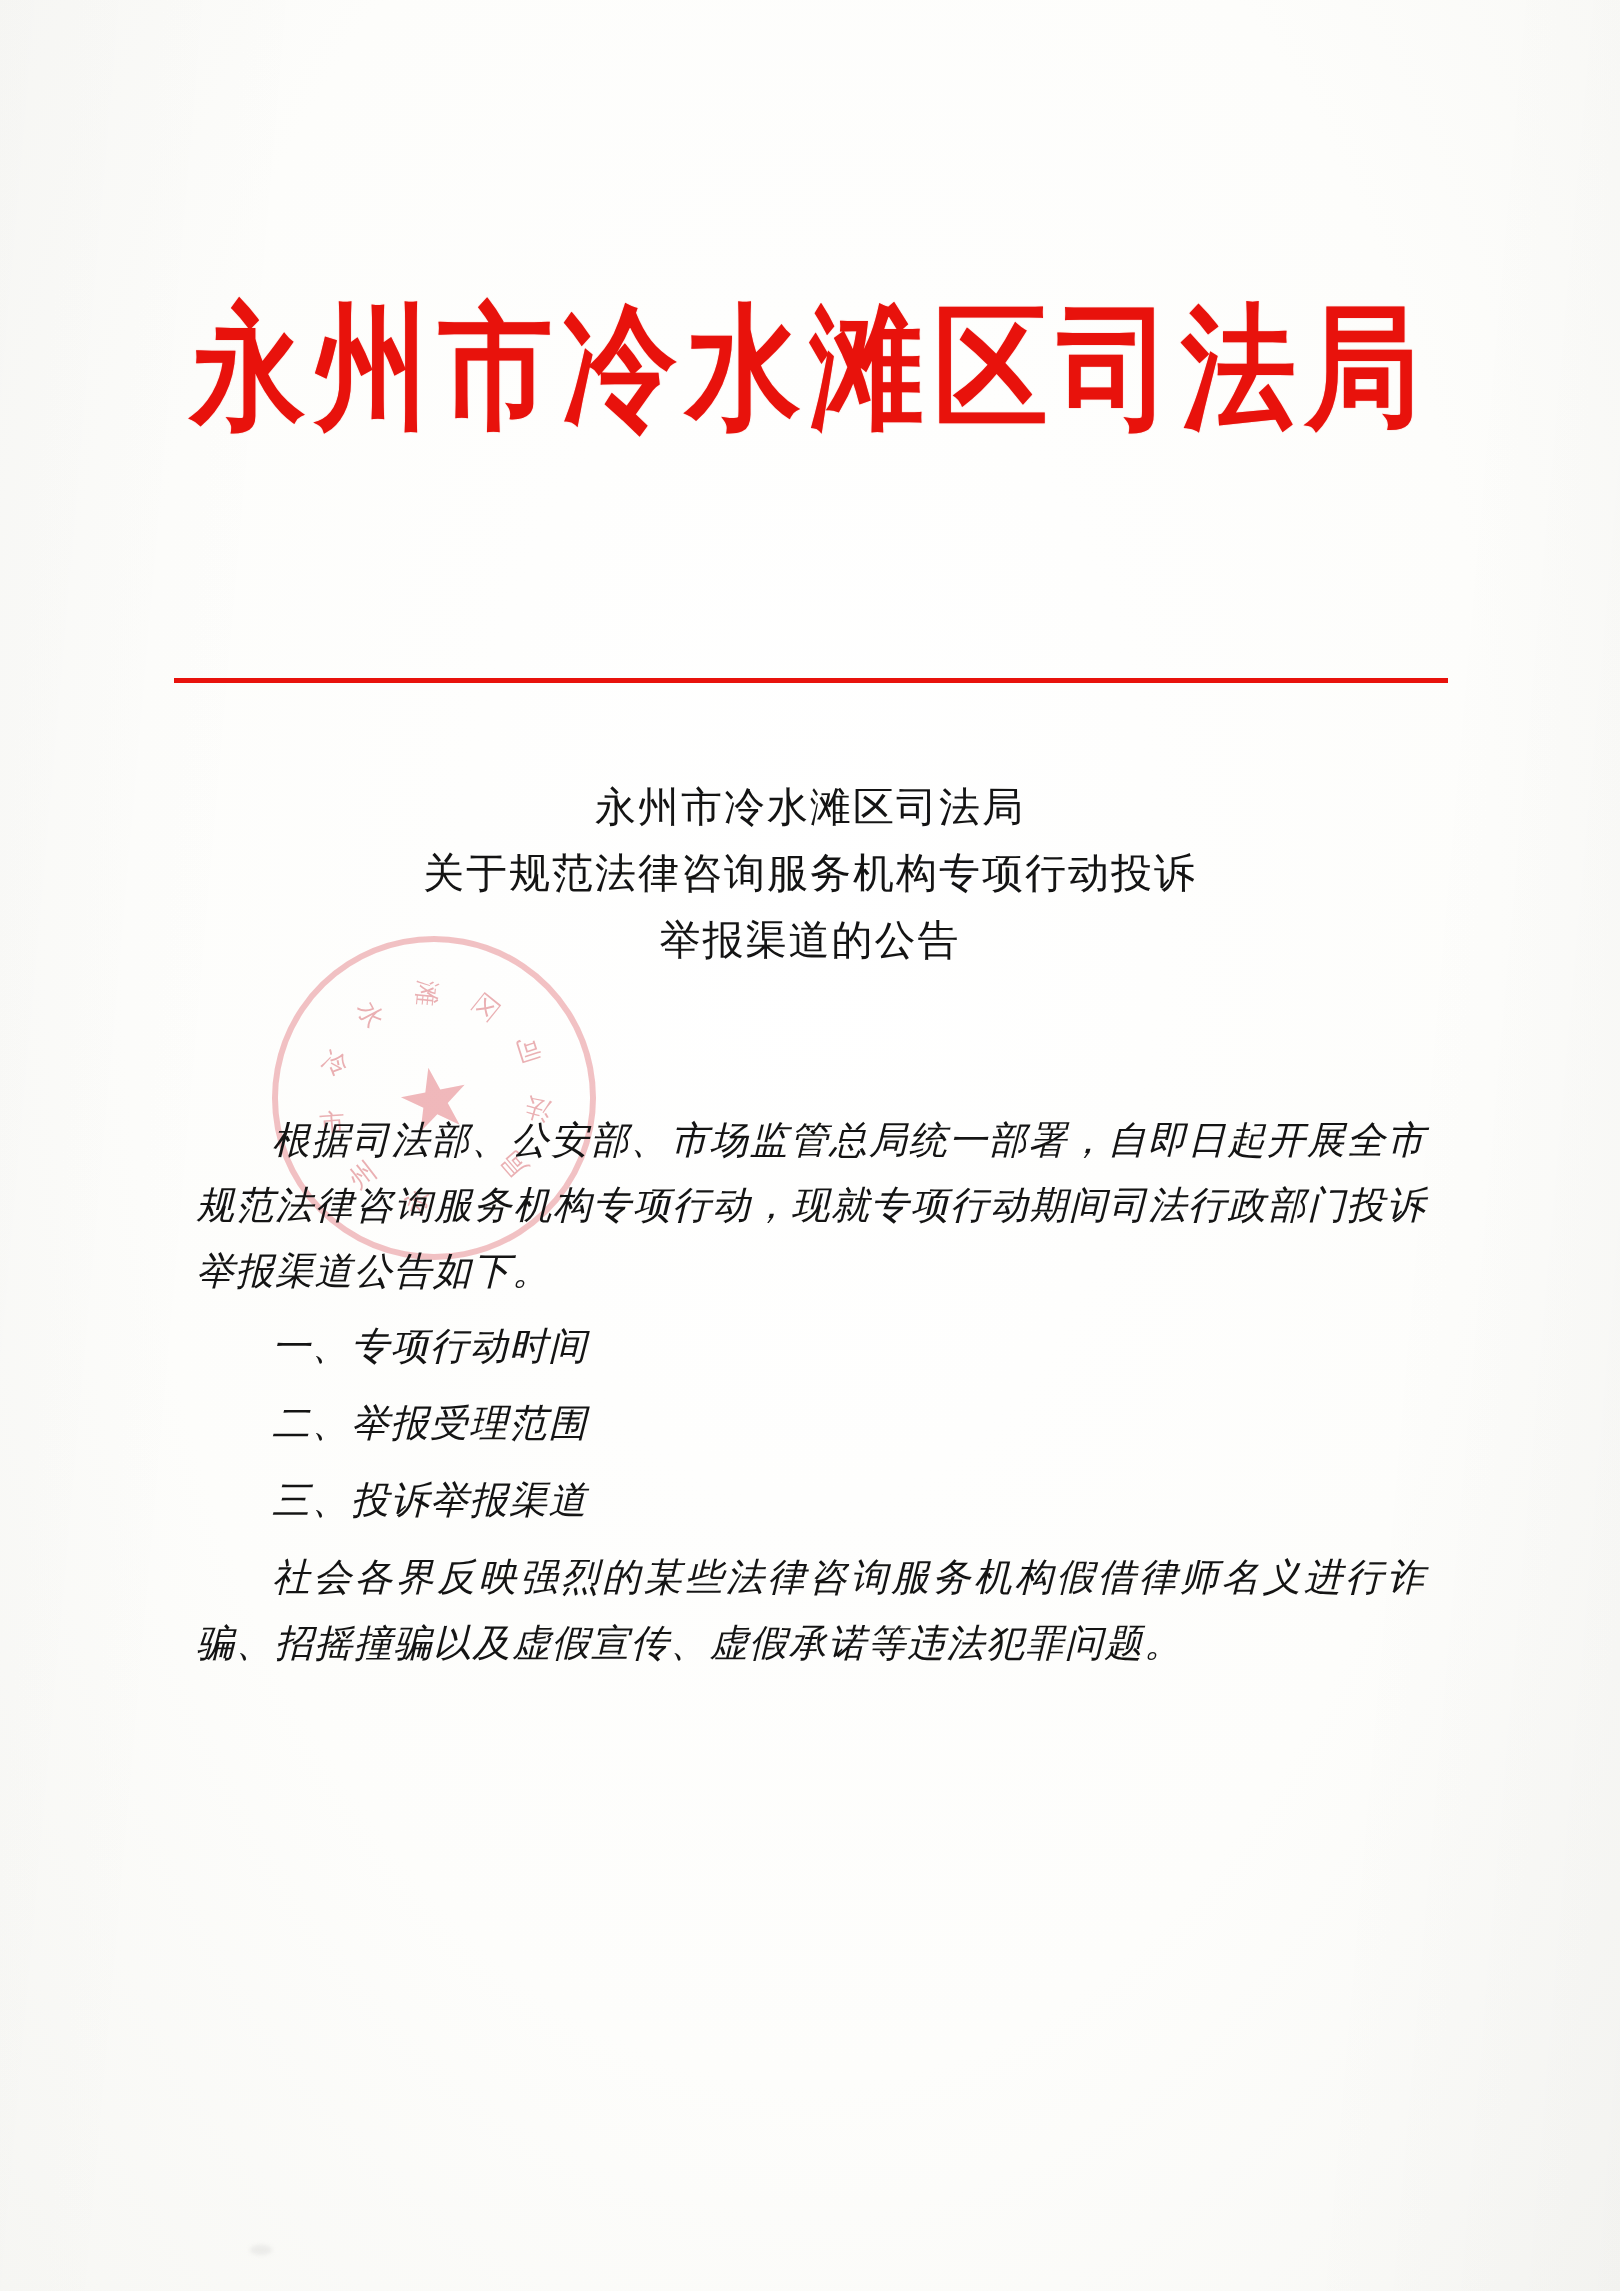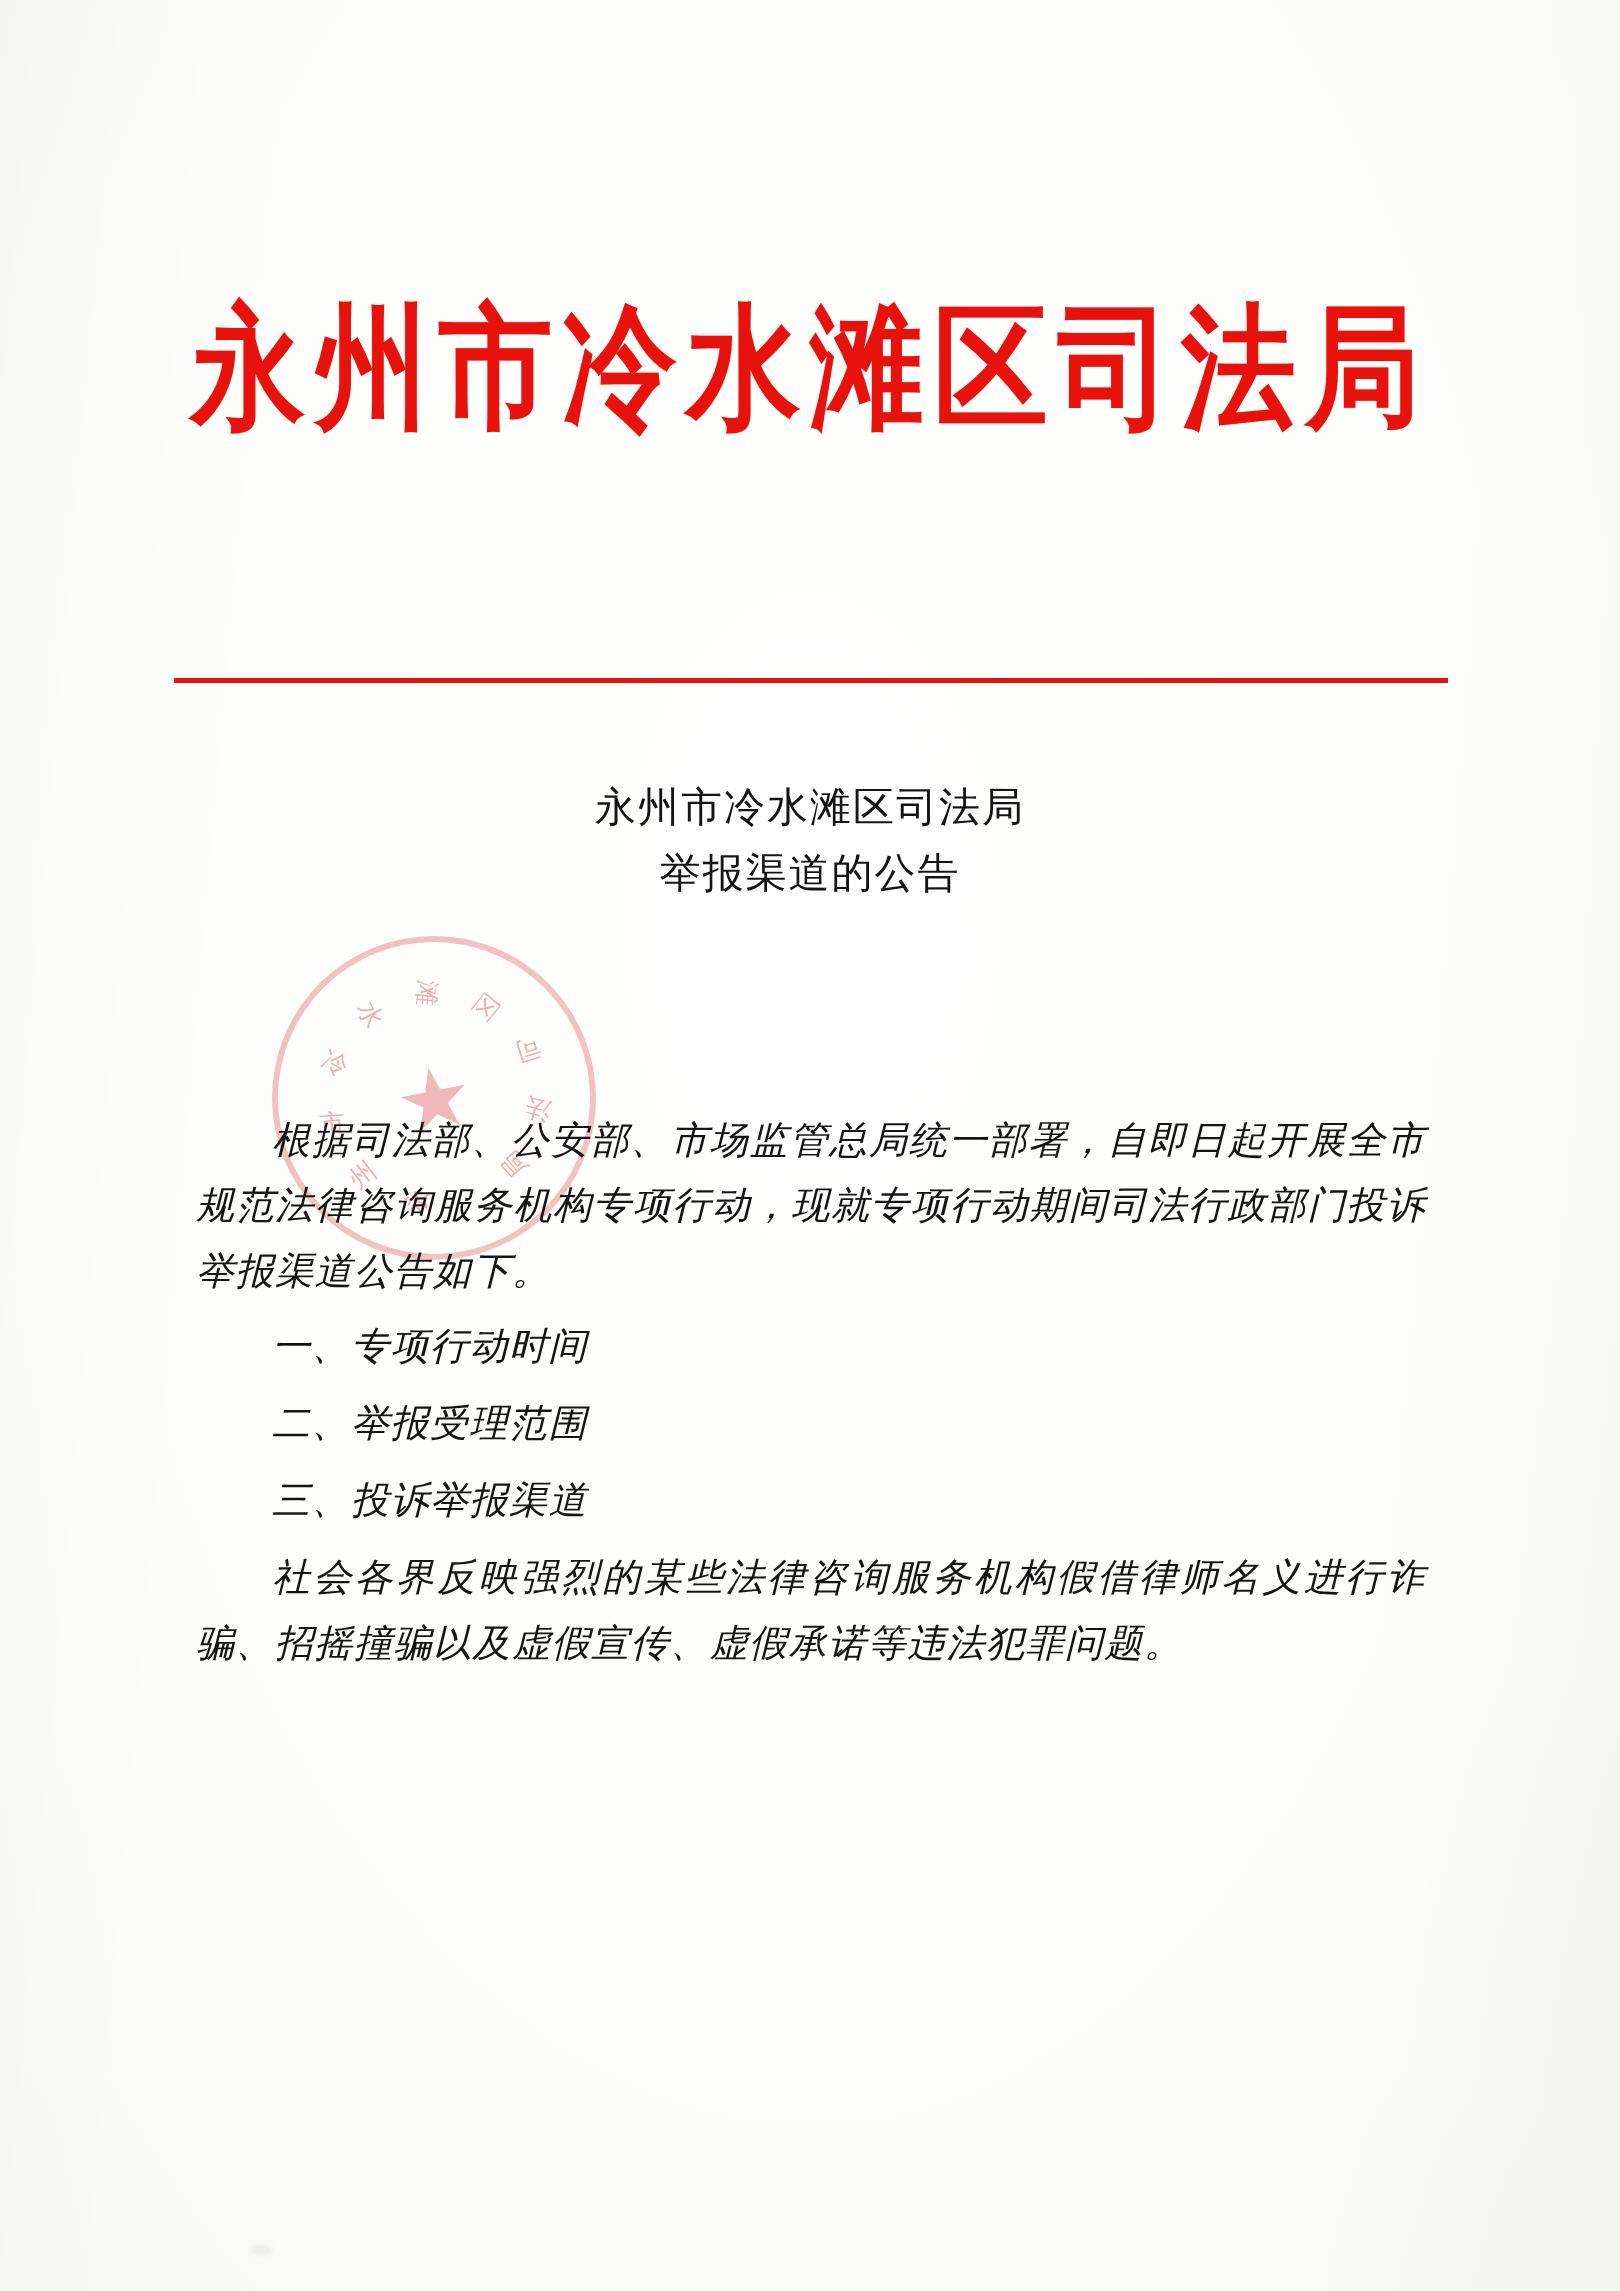--- a/index.html
+++ b/index.html
@@ -152,20 +152,21 @@
   <div class="paper-noise"></div>
 
   <div class="doc-header">
     <div class="org-name">永州市冷水滩区司法局</div>
   </div>
 
   <div class="red-rule"></div>
 
   <div class="doc-title">
     <span class="line">永州市冷水滩区司法局</span>
+    <span class="line">关于规范法律咨询服务机构专项行动投诉</span>
     <span class="line">举报渠道的公告</span>
   </div>
 
   <div class="seal">
     <div class="seal-star">★</div>
   <div class="seal-text">
         <span style="transform: rotate(-150deg) translate(0px, -116px) rotate(90deg);">永</span>
         <span style="transform: rotate(-116.667deg) translate(0px, -116px) rotate(90deg);">州</span>
         <span style="transform: rotate(-83.3333deg) translate(0px, -116px) rotate(90deg);">市</span>
         <span style="transform: rotate(-50deg) translate(0px, -116px) rotate(90deg);">冷</span>

